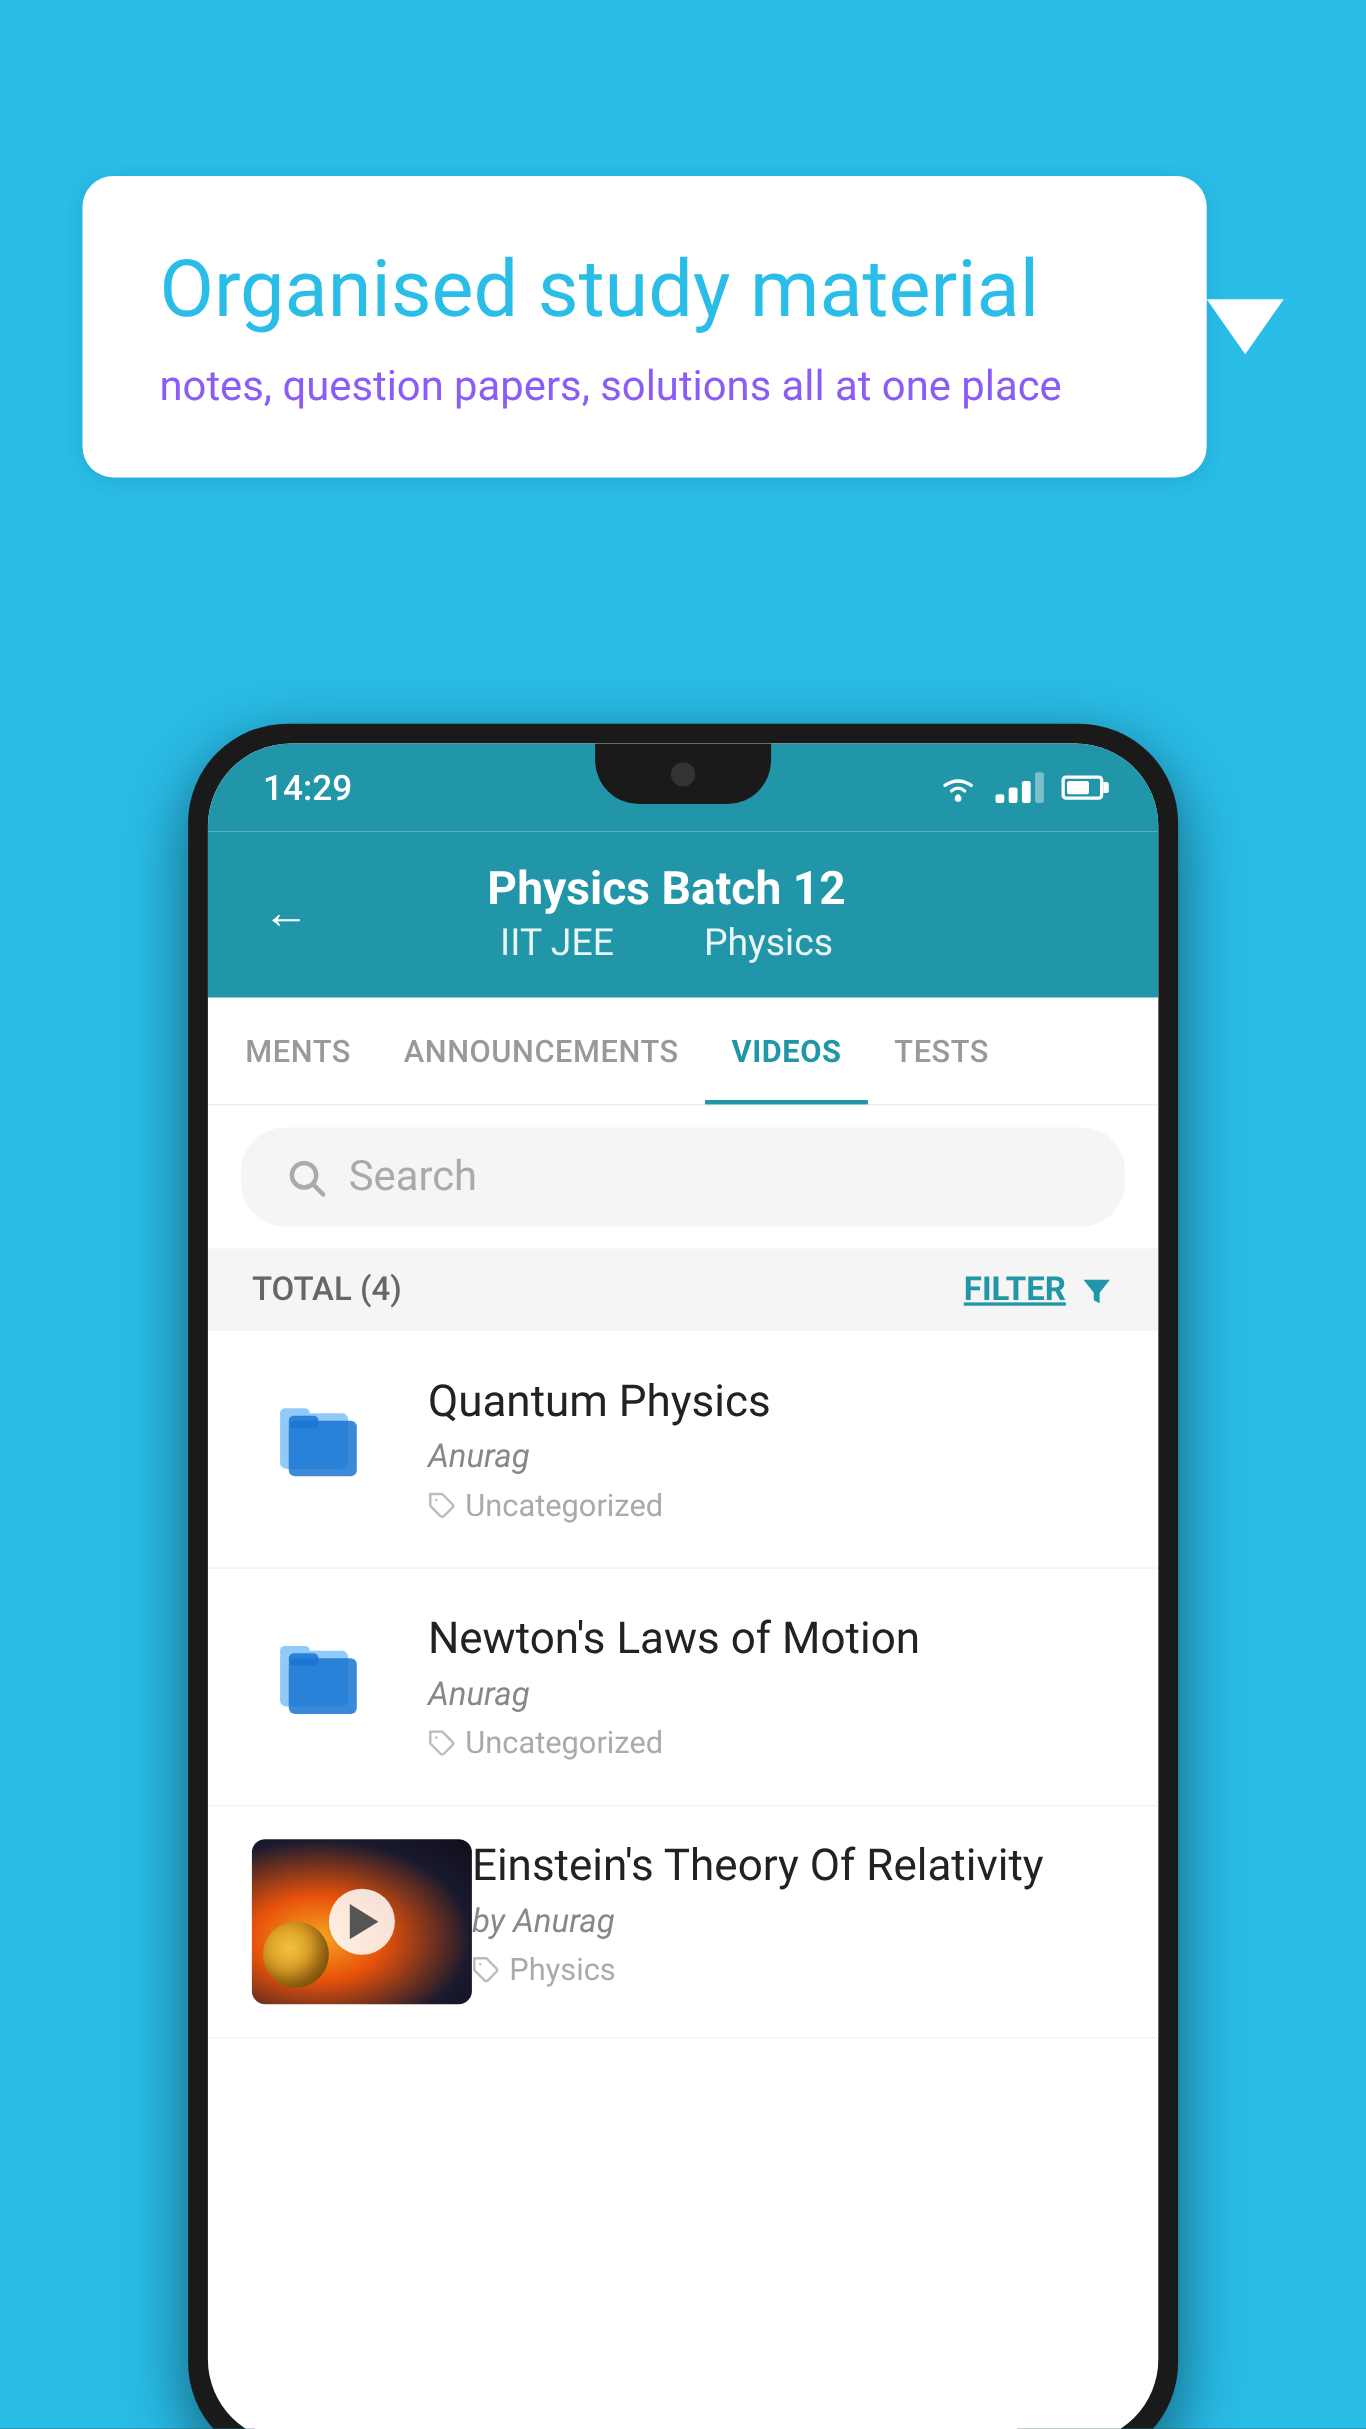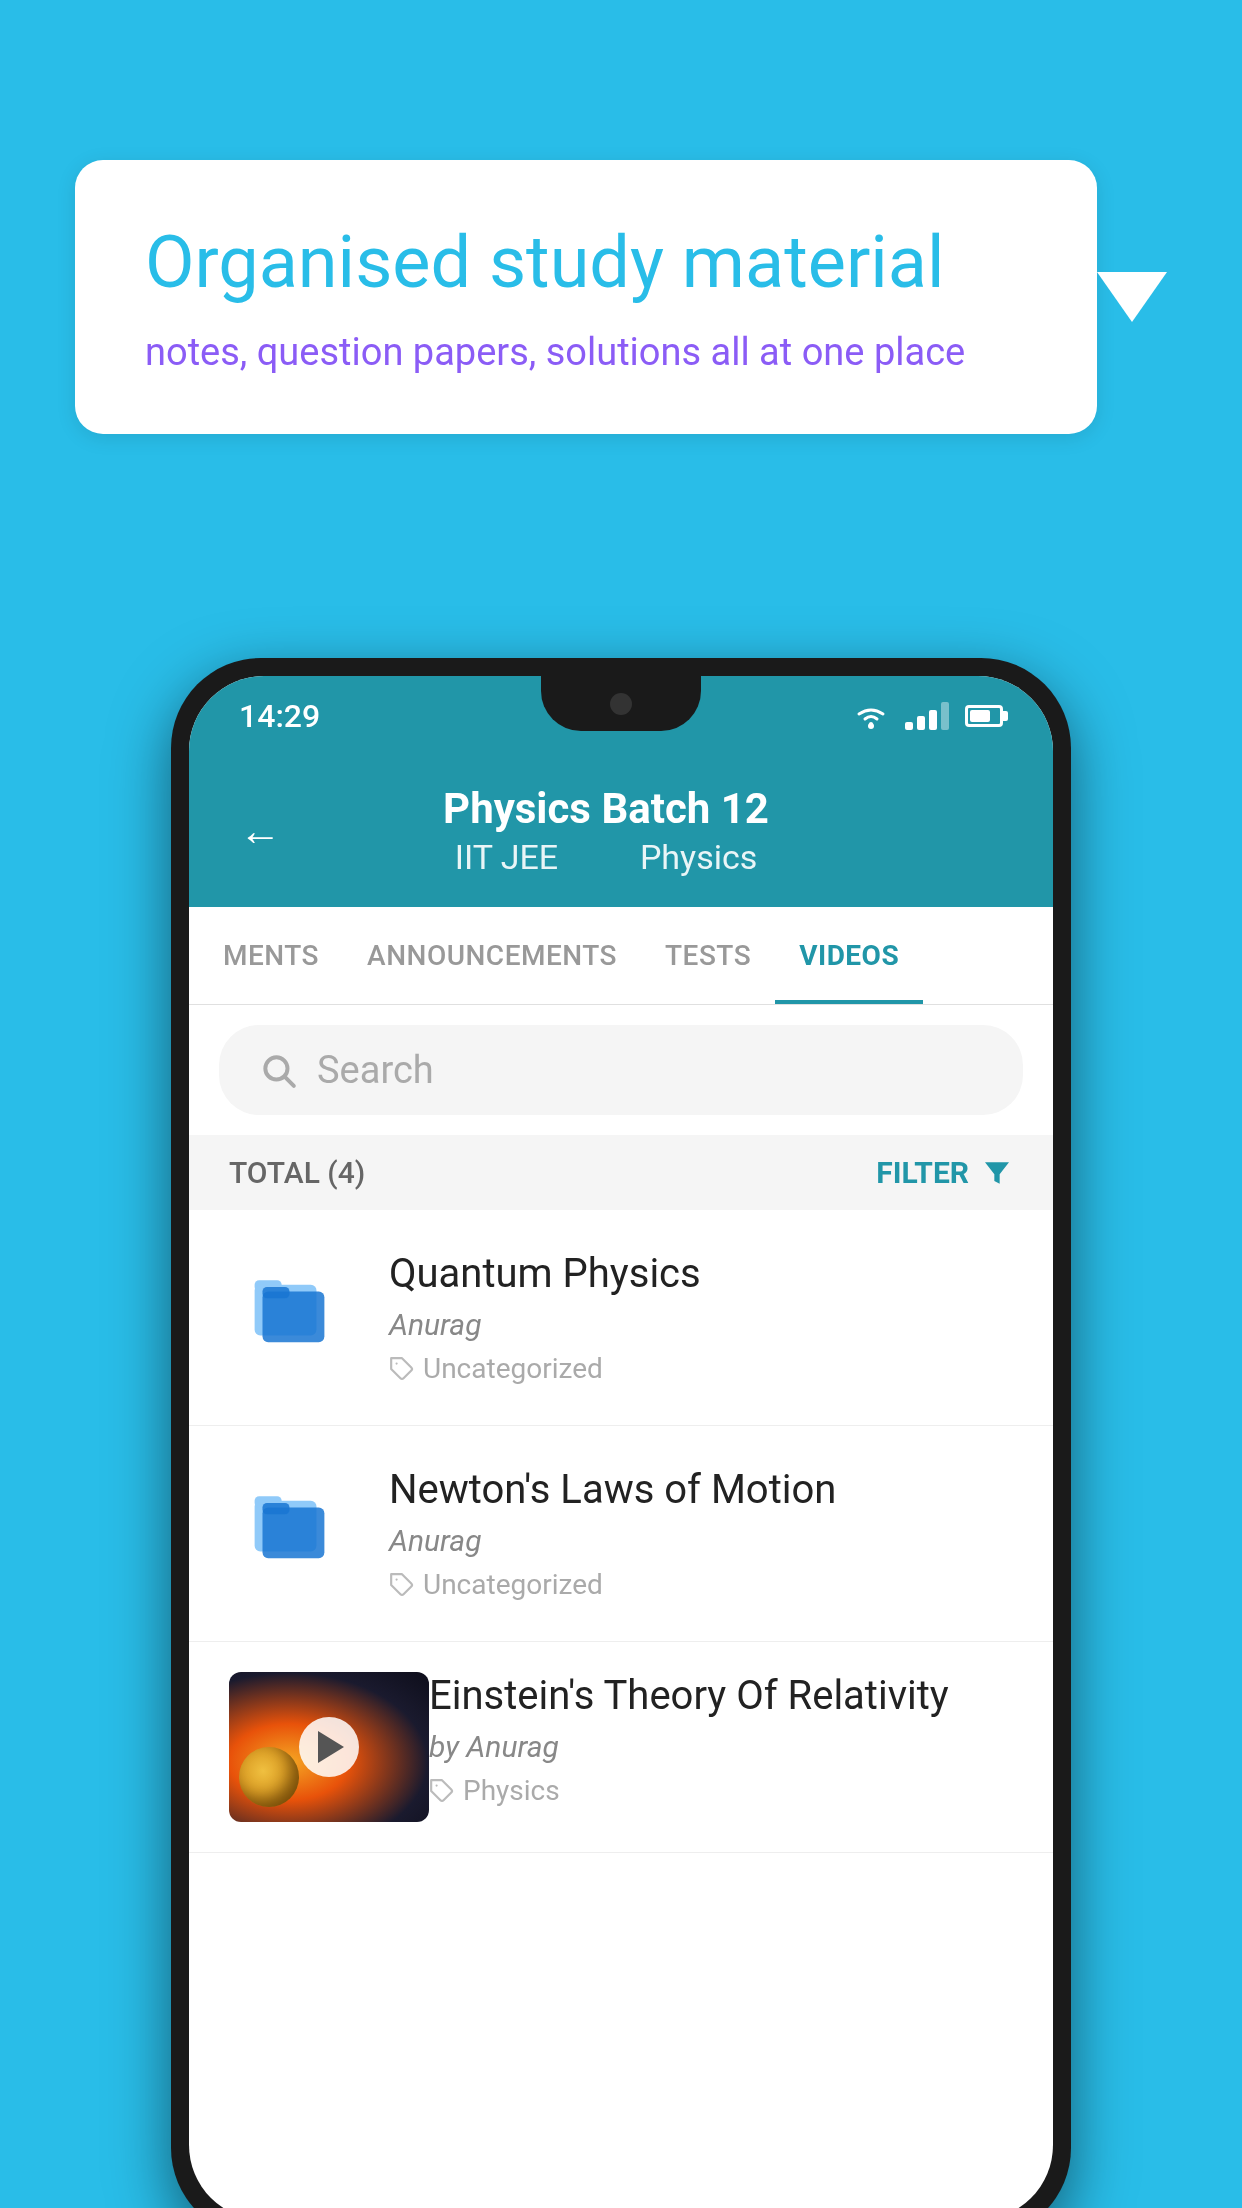--- a/index.html
+++ b/index.html
@@ -267,23 +267,24 @@
       color: #666;
       font-size: 30px;
       font-weight: 500;
     }
 
     .filter-btn {
       color: #2196a8;
       font-size: 30px;
       font-weight: 700;
       display: flex;
-      align-items: center;
+      align-items: flex-end;
       gap: 12px;
       cursor: pointer;
+      text-decoration: underline;
     }
 
     
     .video-list {
       background: white;
       flex: 1;
     }
 
     .video-item {
       display: flex;
@@ -438,25 +439,25 @@
       <div style="width:72px"></div>
     </div>
 
     <div class="tabs">
       <div class="tab">
         <span>MENTS</span>
       </div>
       <div class="tab">
         <span>ANNOUNCEMENTS</span>
       </div>
+      <div class="tab active">
+        <span>VIDEOS</span>
+      </div>
       <div class="tab">
         <span>TESTS</span>
-      </div>
-      <div class="tab active">
-        <span>VIDEOS</span>
       </div>
     </div>
 
     <div class="search-container">
       <div class="search-bar">
         <svg width="38" height="38" viewBox="0 0 24 24" fill="none" stroke="#aaa" stroke-width="2.5" stroke-linecap="round" stroke-linejoin="round">
           <circle cx="11" cy="11" r="7"></circle>
           <line x1="16.5" y1="16.5" x2="22" y2="22"></line>
         </svg>
         <span class="search-text">Search</span>

